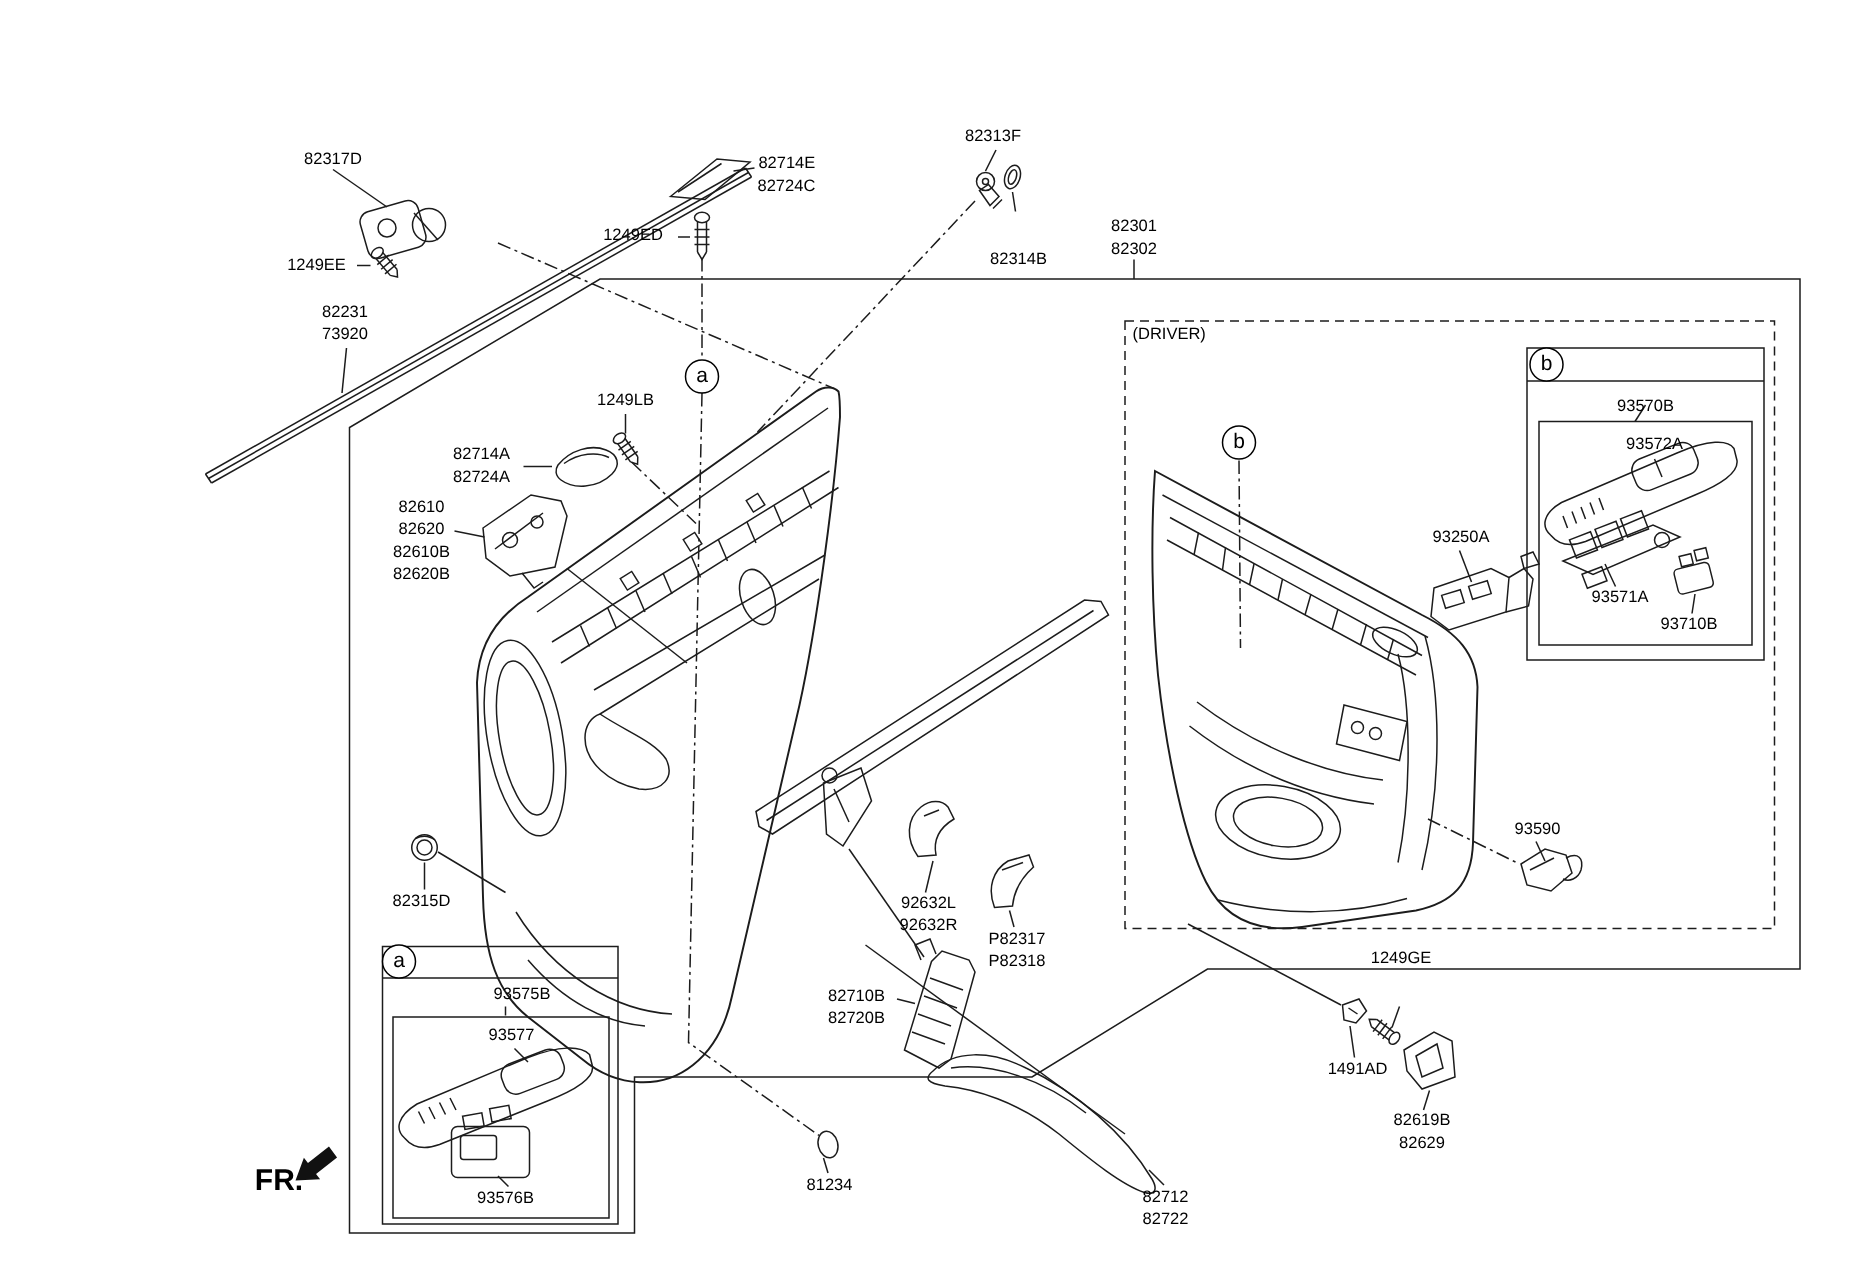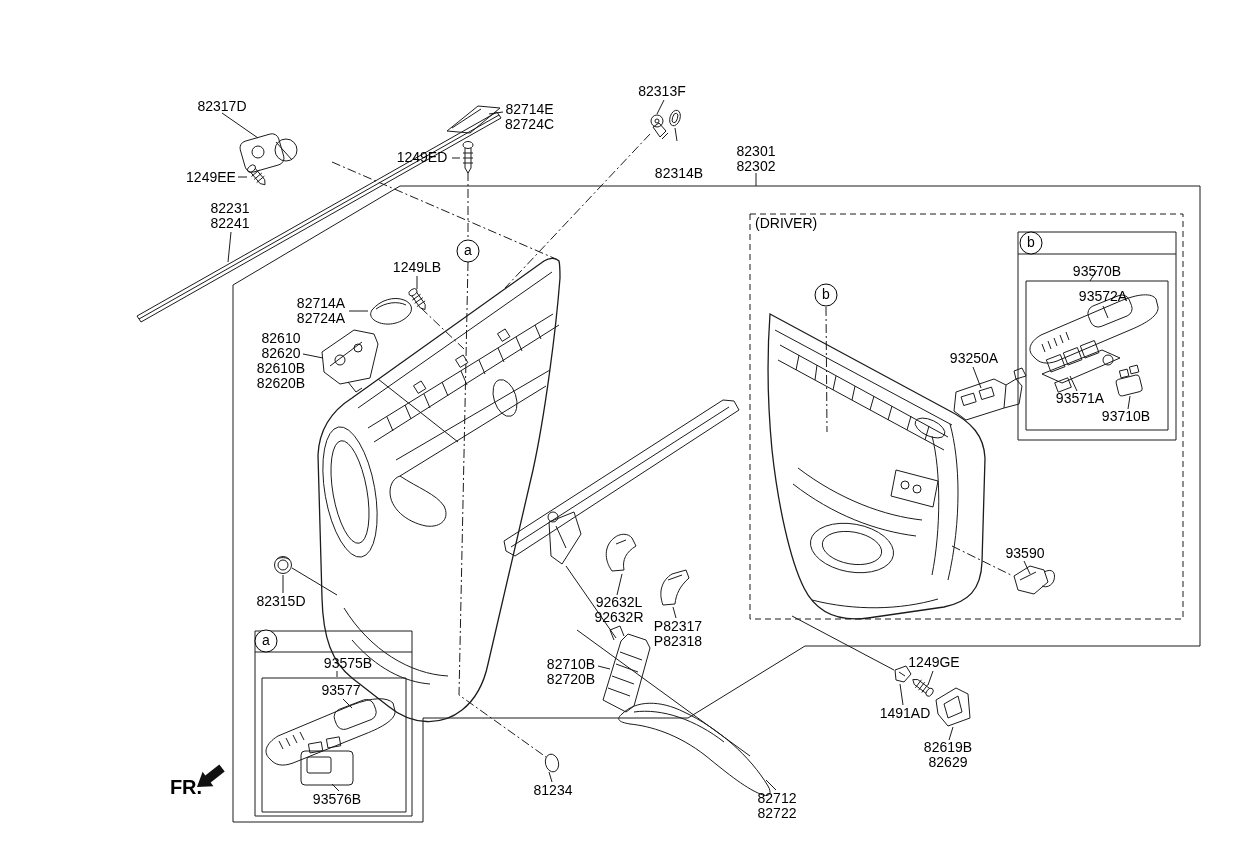--- a/index.html
+++ b/index.html
@@ -7,22 +7,22 @@
          font-family:"Liberation Sans",sans-serif;}
   #art{position:absolute;left:0;top:0;}
   #art *{vector-effect:non-scaling-stroke;}
   .ln{stroke:#1c1c1c;fill:none;stroke-width:1;}
   .ln2{stroke:#1c1c1c;fill:none;stroke-width:1.3;}
   .dashdot{stroke:#1c1c1c;fill:none;stroke-width:1;stroke-dasharray:9 3 2 3;}
   .dash{stroke:#1c1c1c;fill:none;stroke-width:1;stroke-dasharray:6 4;}
   .solidfill{fill:#111;stroke:none;}
   #label-layer{position:absolute;left:0;top:0;width:100%;height:100%;}
   .plabel{position:absolute;transform:translateX(-50%);text-align:center;
-          font-size:14px;line-height:15px;color:#000;white-space:nowrap;}
-  .plabel.left{transform:none;text-align:center;}
+          font-size:11px;line-height:15px;color:#000;white-space:nowrap;}
+  .plabel.left{transform:none;text-align:right;}
   .plabel.fr{font-weight:bold;font-size:20px;line-height:20px;}
   .callout{position:absolute;width:21px;height:21px;border:1.4px solid #000;border-radius:50%;
            transform:translate(-50%,-50%);font-size:14px;line-height:19px;text-align:center;
            color:#000;background:#fff;z-index:3;}
 </style>
 </head>
 <body>
 
 <div id="stage">
 
@@ -288,21 +288,21 @@
 
 <div id="label-layer">
       <div class="plabel" style="left: 222px; top: 99px;">
         <div>82317D</div>
       </div>
       <div class="plabel" style="left: 211px; top: 170px;">
         <div>1249EE</div>
       </div>
       <div class="plabel" style="left: 230px; top: 201px;">
         <div>82231</div>
-        <div>82241</div>
+        <div>73920</div>
       </div>
       <div class="plabel left" style="left: 505px; top: 102px;">
         <div>82714E</div>
         <div>82724C</div>
       </div>
       <div class="plabel" style="left: 422px; top: 150px;">
         <div>1249ED</div>
       </div>
       <div class="plabel" style="left: 662px; top: 84px;">
         <div>82313F</div>
@@ -368,21 +368,21 @@
       </div>
       <div class="plabel" style="left: 341px; top: 683px;">
         <div>93577</div>
       </div>
       <div class="plabel" style="left: 337px; top: 792px;">
         <div>93576B</div>
       </div>
       <div class="plabel" style="left: 553px; top: 783px;">
         <div>81234</div>
       </div>
-      <div class="plabel" style="left: 934px; top: 655px; text-align: center;">
+      <div class="plabel" style="left: 934px; top: 632px; text-align: center;">
         <div>1249GE</div>
       </div>
       <div class="plabel" style="left: 905px; top: 706px;">
         <div>1491AD</div>
       </div>
       <div class="plabel" style="left: 948px; top: 740px;">
         <div>82619B</div>
         <div>82629</div>
       </div>
       <div class="plabel" style="left: 777px; top: 791px;">

